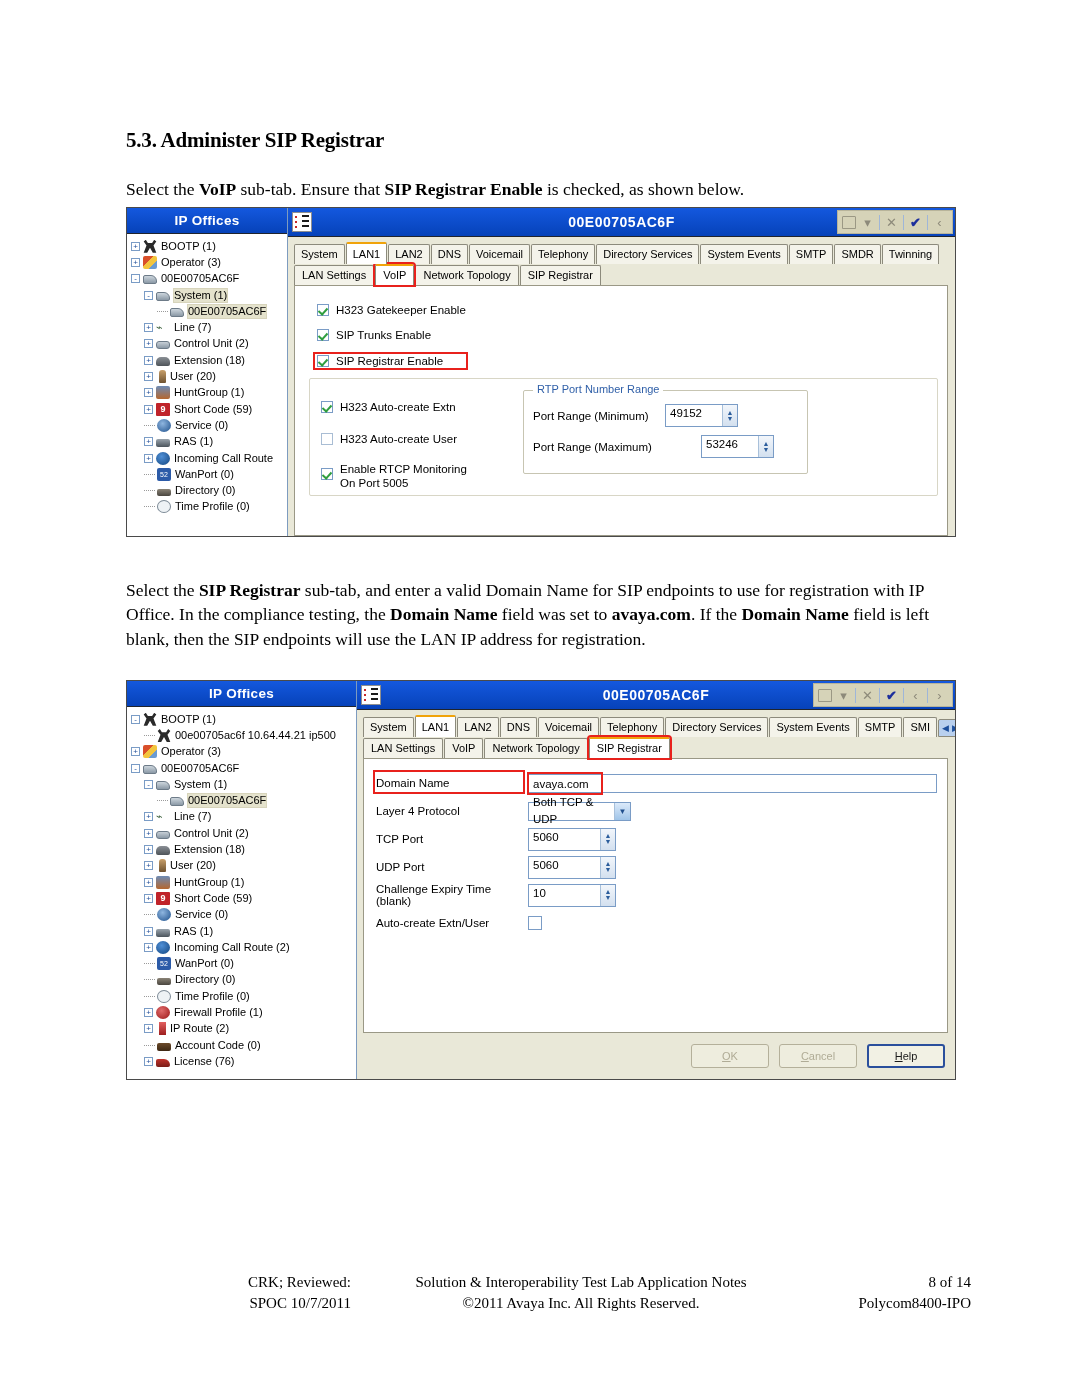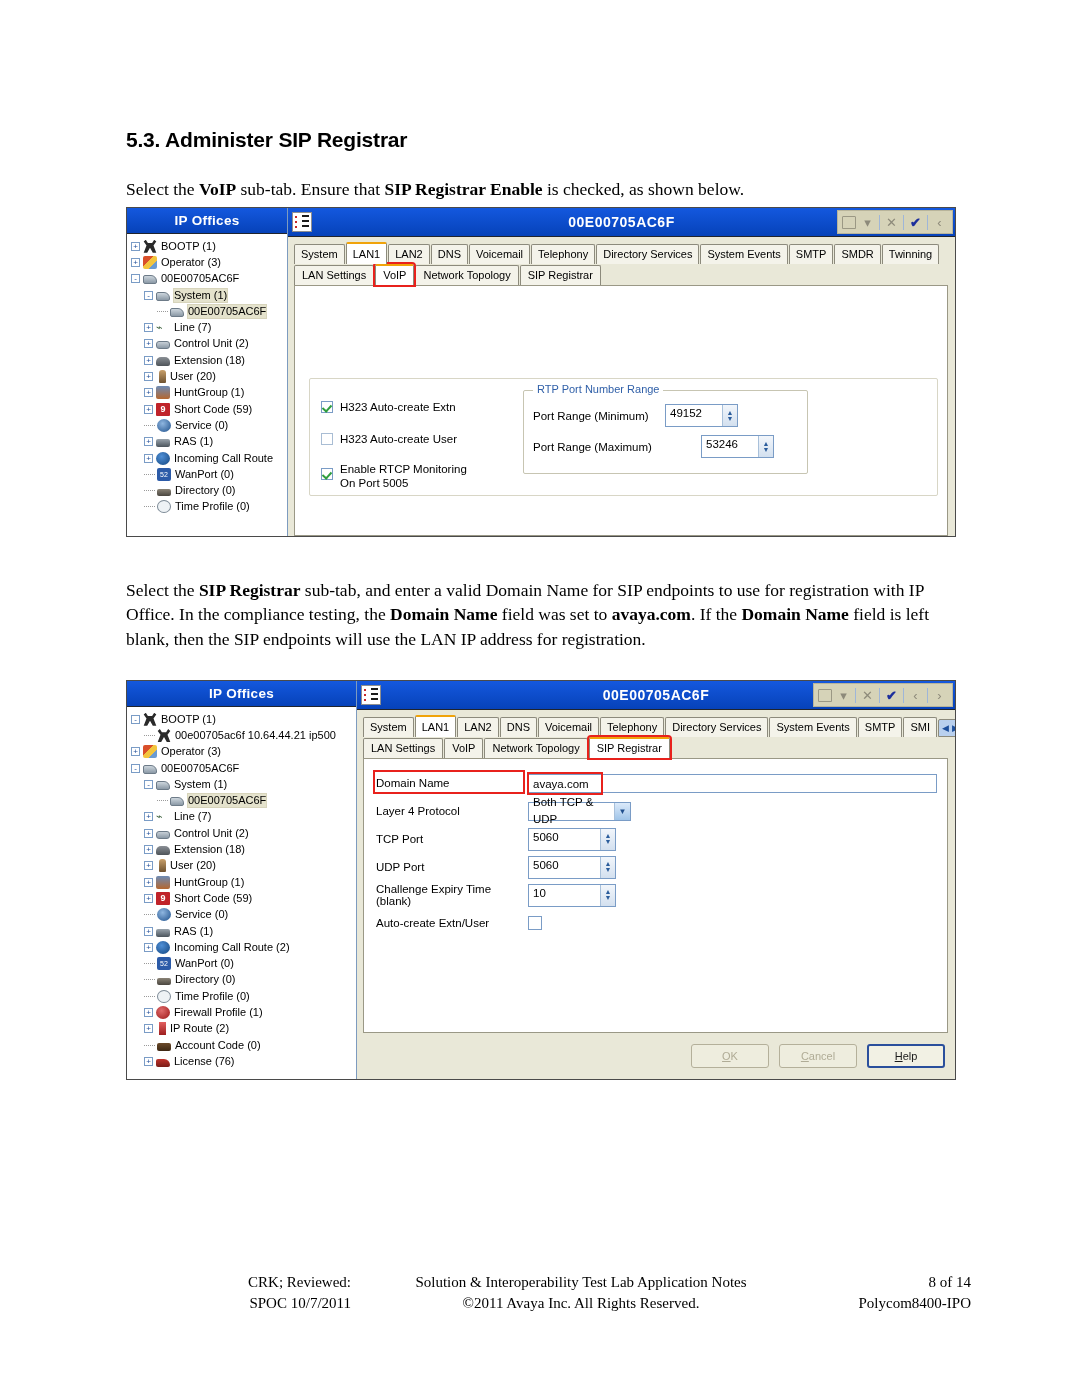--- a/index.html
+++ b/index.html
@@ -7,21 +7,21 @@
   body {
     width: 1080px; height: 1397px;
     background: #ffffff;
     font-family: "Liberation Serif", serif;
     color: #000;
     position: relative;
     overflow: hidden;
   }
 
   .h-section {
-    font-family: Liberation Sans, sans-serif;
+    font-family: Liberation Serif, serif;
     font-weight: bold;
     font-size: 21px;
     letter-spacing: -0.2px;
     margin: 0;
     position: absolute;
     left: 126px; top: 128px;
   }
   .para {
     position: absolute;
     font-family: "Liberation Serif", serif;
@@ -365,20 +365,34 @@
         <div class="subtabrow" id="s1-subtabs">
             <div class="subtab">LAN Settings</div>
             <div class="subtab active hl">VoIP</div>
             <div class="subtab">Network Topology</div>
             <div class="subtab">SIP Registrar</div>
           </div>
       </div>
 
       <div class="form-panel">
 
+        <div id="s1-chk-top" style="position:absolute; left:22px; top:18px;">
+            <div class="chkrow" style="margin-bottom: 13px;">
+              <span class="cb checked"></span>
+              <span>H323 Gatekeeper Enable</span>
+            </div>
+            <div class="chkrow" style="margin-bottom: 13px;">
+              <span class="cb checked"></span>
+              <span>SIP Trunks Enable</span>
+            </div>
+            <div class="chkrow hl" style="margin-bottom: 13px; padding: 1px 6px 1px 2px; margin-left: -2px;">
+              <span class="cb checked"></span>
+              <span>SIP Registrar Enable</span>
+            </div>
+          </div>
 
         <div class="group-box white" style="position:absolute; left:14px; top:92px; right:9px; height:118px;">
           <div id="s1-chk-grp" style="position:absolute; left:11px; top:22px;">
               <div class="chkrow" style="margin-bottom: 20px;">
                 <span class="cb checked"></span>
                 <span>H323 Auto-create Extn</span>
               </div>
               <div class="chkrow" style="margin-bottom: 20px;">
                 <span class="cb dim"></span>
                 <span>H323 Auto-create User</span>

